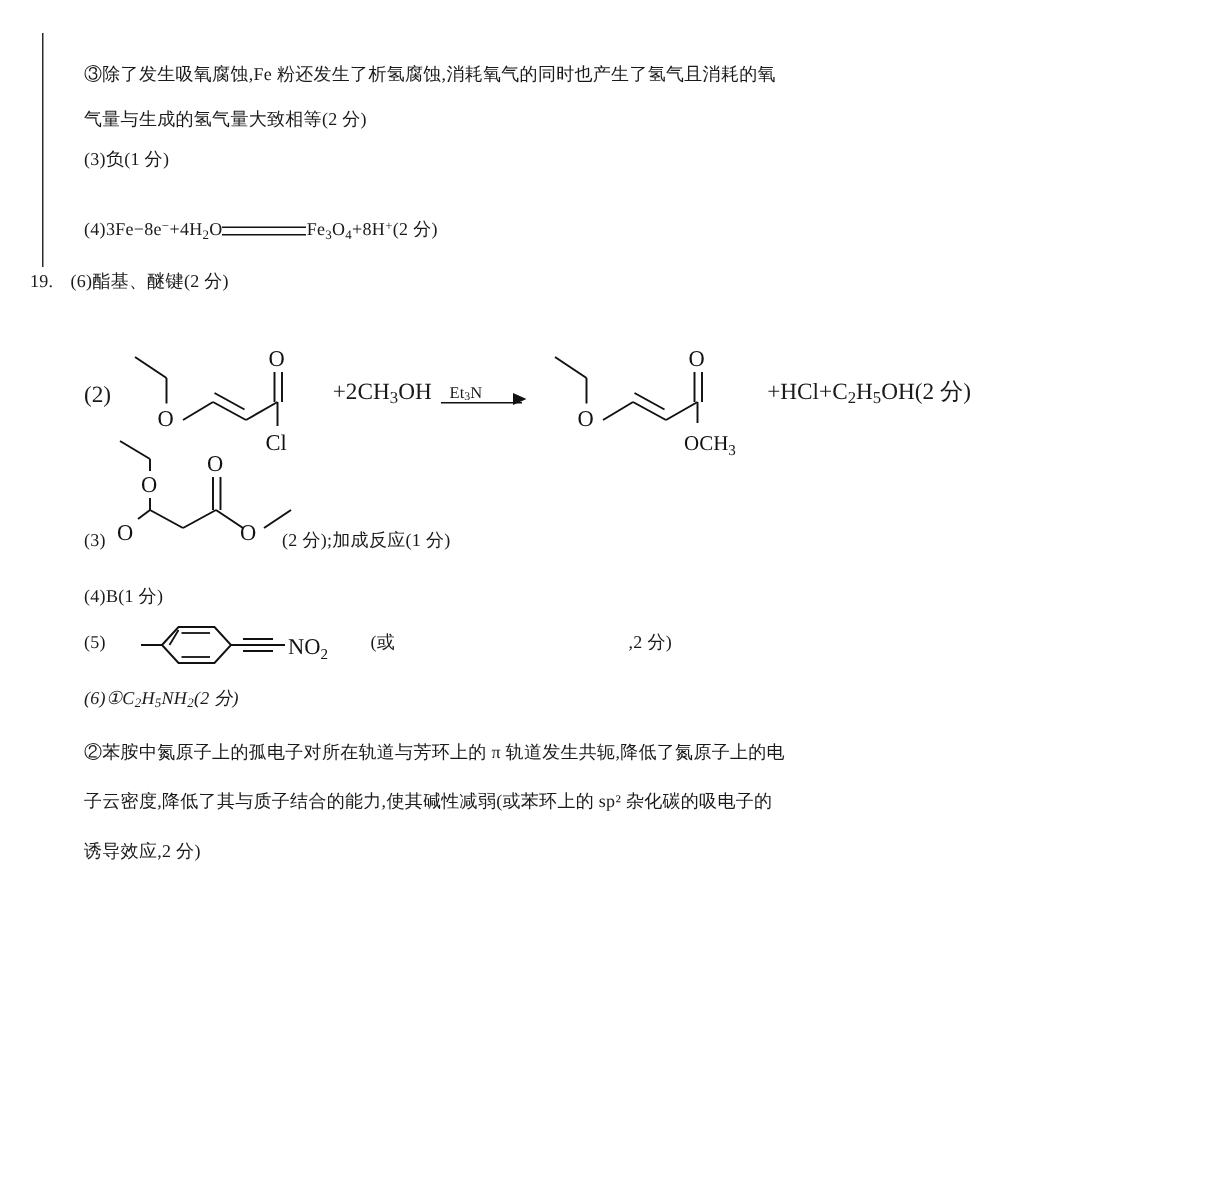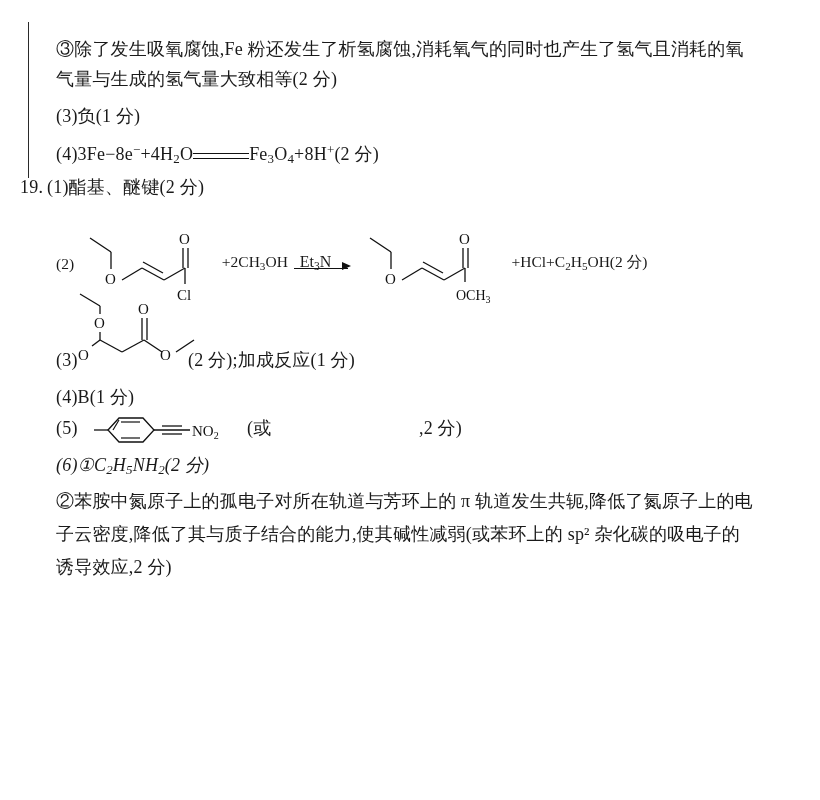--- a/index.html
+++ b/index.html
@@ -24,21 +24,21 @@
   .rule-left {
     position: absolute;
     left: 28px;
     top: 22px;
     width: 1px;
     height: 156px;
     background: #2a2a2a;
   }
   .txt {
     position: absolute;
-    font-size: 18px;
+    font-size: 12px;
     line-height: 30px;
     letter-spacing: 0.2px;
     white-space: nowrap;
   }
   .indent-body { left: 56px; }
   .qnum { left: 20px; }
   sub { font-size: 0.72em; vertical-align: -0.25em; }
   sup { font-size: 0.72em; vertical-align: 0.45em; }
 
   
@@ -64,21 +64,21 @@
     display: inline-block;
     vertical-align: middle;
     position: relative;
     width: 62px;
     height: 30px;
   }
   .arrowbox .lbl {
     position: absolute;
     top: -2px;
     left: 8px;
-    font-size: 16px;
+    font-size: 11px;
     white-space: nowrap;
   }
   .arrowbox .shaft {
     position: absolute;
     left: 2px;
     top: 19px;
     width: 54px;
     height: 1.4px;
     background: #111;
   }
@@ -111,28 +111,28 @@
 <body>
 
 <div class="page">
 
   <div class="rule-left"></div>
 
   <div class="txt indent-body" style="top:34px;">③除了发生吸氧腐蚀,Fe 粉还发生了析氢腐蚀,消耗氧气的同时也产生了氢气且消耗的氧</div>
 
   <div class="txt indent-body" style="top:64px;">气量与生成的氢气量大致相等(2 分)</div>
 
-  <div class="txt indent-body" style="top:101px;">(3)负(1 分)</div>
+  <div class="txt indent-body" style="top:91px;">(3)负(1 分)</div>
 
   <div class="txt indent-body" style="top:135px;text-align:right;">
     <span>(4)3Fe</span><span>−8e</span><sup>−</sup><span>+4H</span><sub>2</sub><span>O</span><span class="eqline"></span><span>Fe</span><sub>3</sub><span>O</span><sub>4</sub><span>+8H</span><sup>+</sup><span>(2 分)</span>
   </div>
 
   <div class="txt qnum" style="top:172px;">19.</div>
-  <div class="txt" style="left:47px; top:172px;">(1)酯基、醚键(2 分)</div>
+  <div class="txt" style="left:47px; top:172px;">(6)酯基、醚键(2 分)</div>
 
   <div class="line2row">
     <span class="inline-op">(2)</span>
 
     
     <span class="struct" style="position:relative; display:inline-block; vertical-align:middle; width:140px; height:84px;">
       <svg width="140" height="84" viewBox="0 0 140 84">
 
         <polyline points="12,16 33,30 33,30" fill="none" stroke="#111" stroke-width="1.3"></polyline>
         <polyline points="33,30 33,47" fill="none" stroke="#111" stroke-width="1.3"></polyline>

